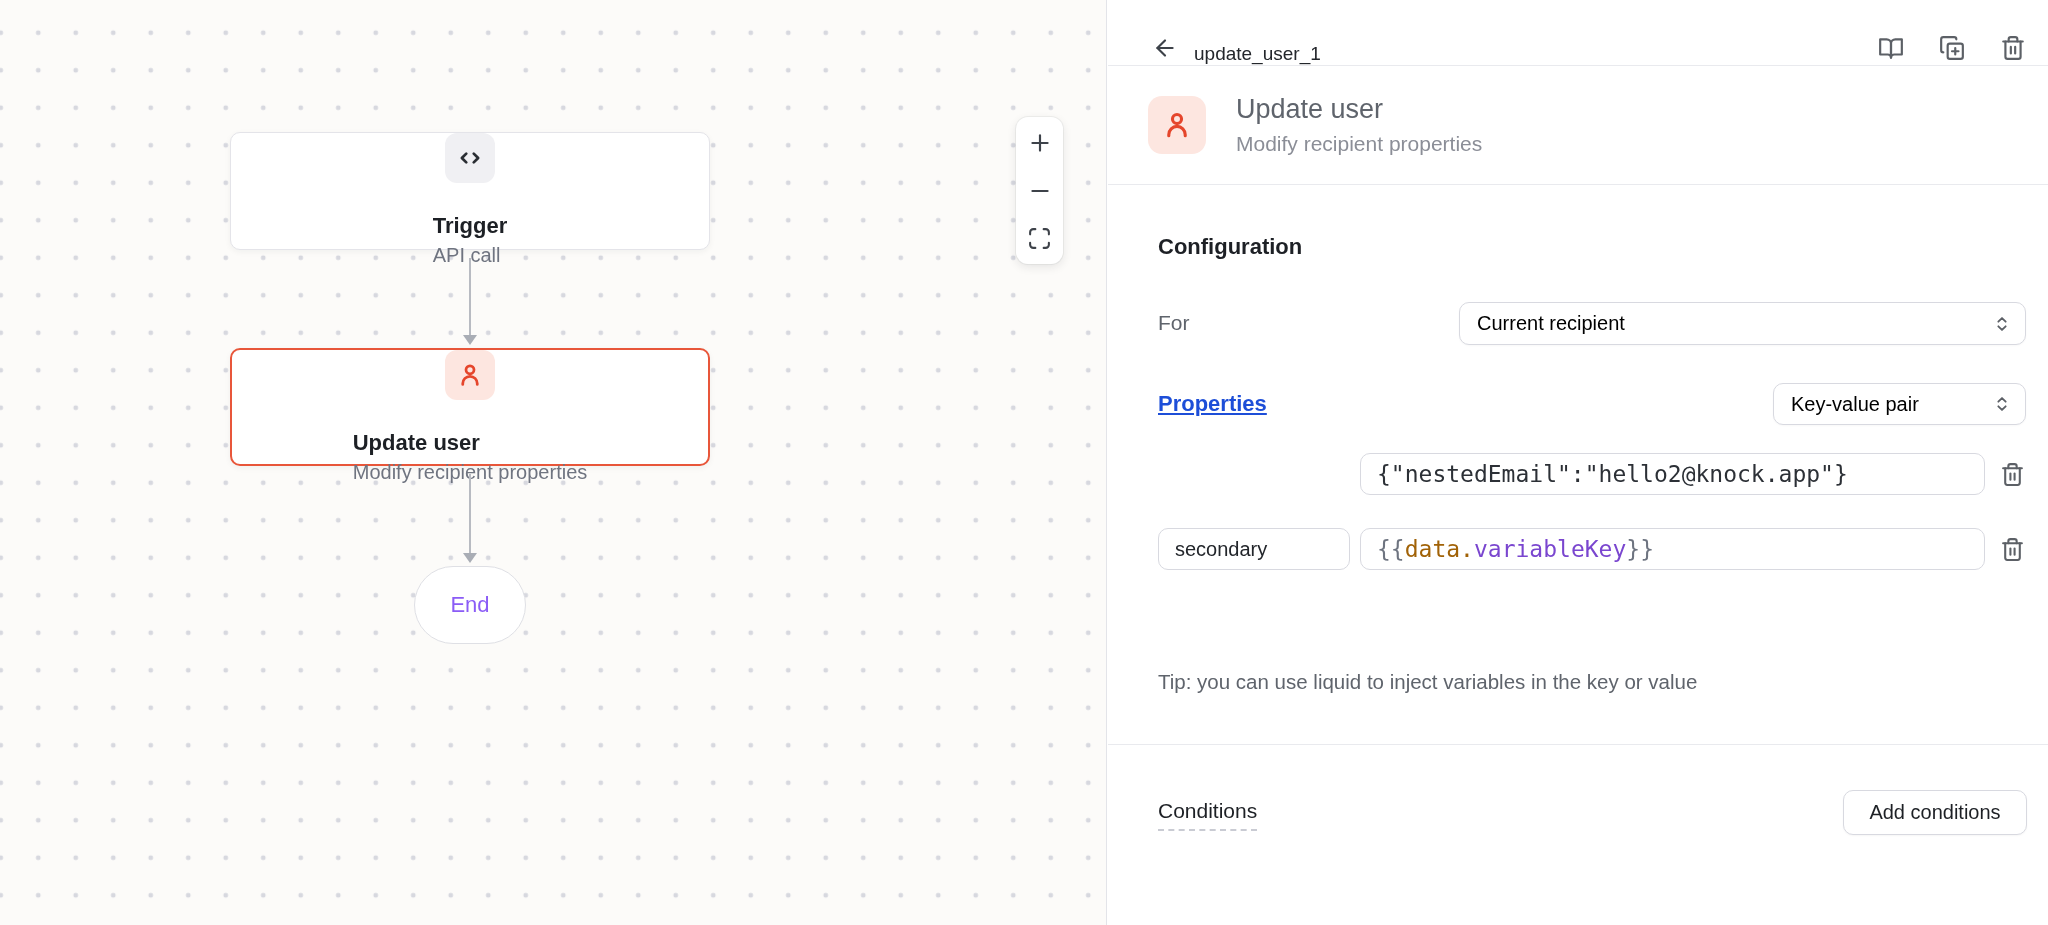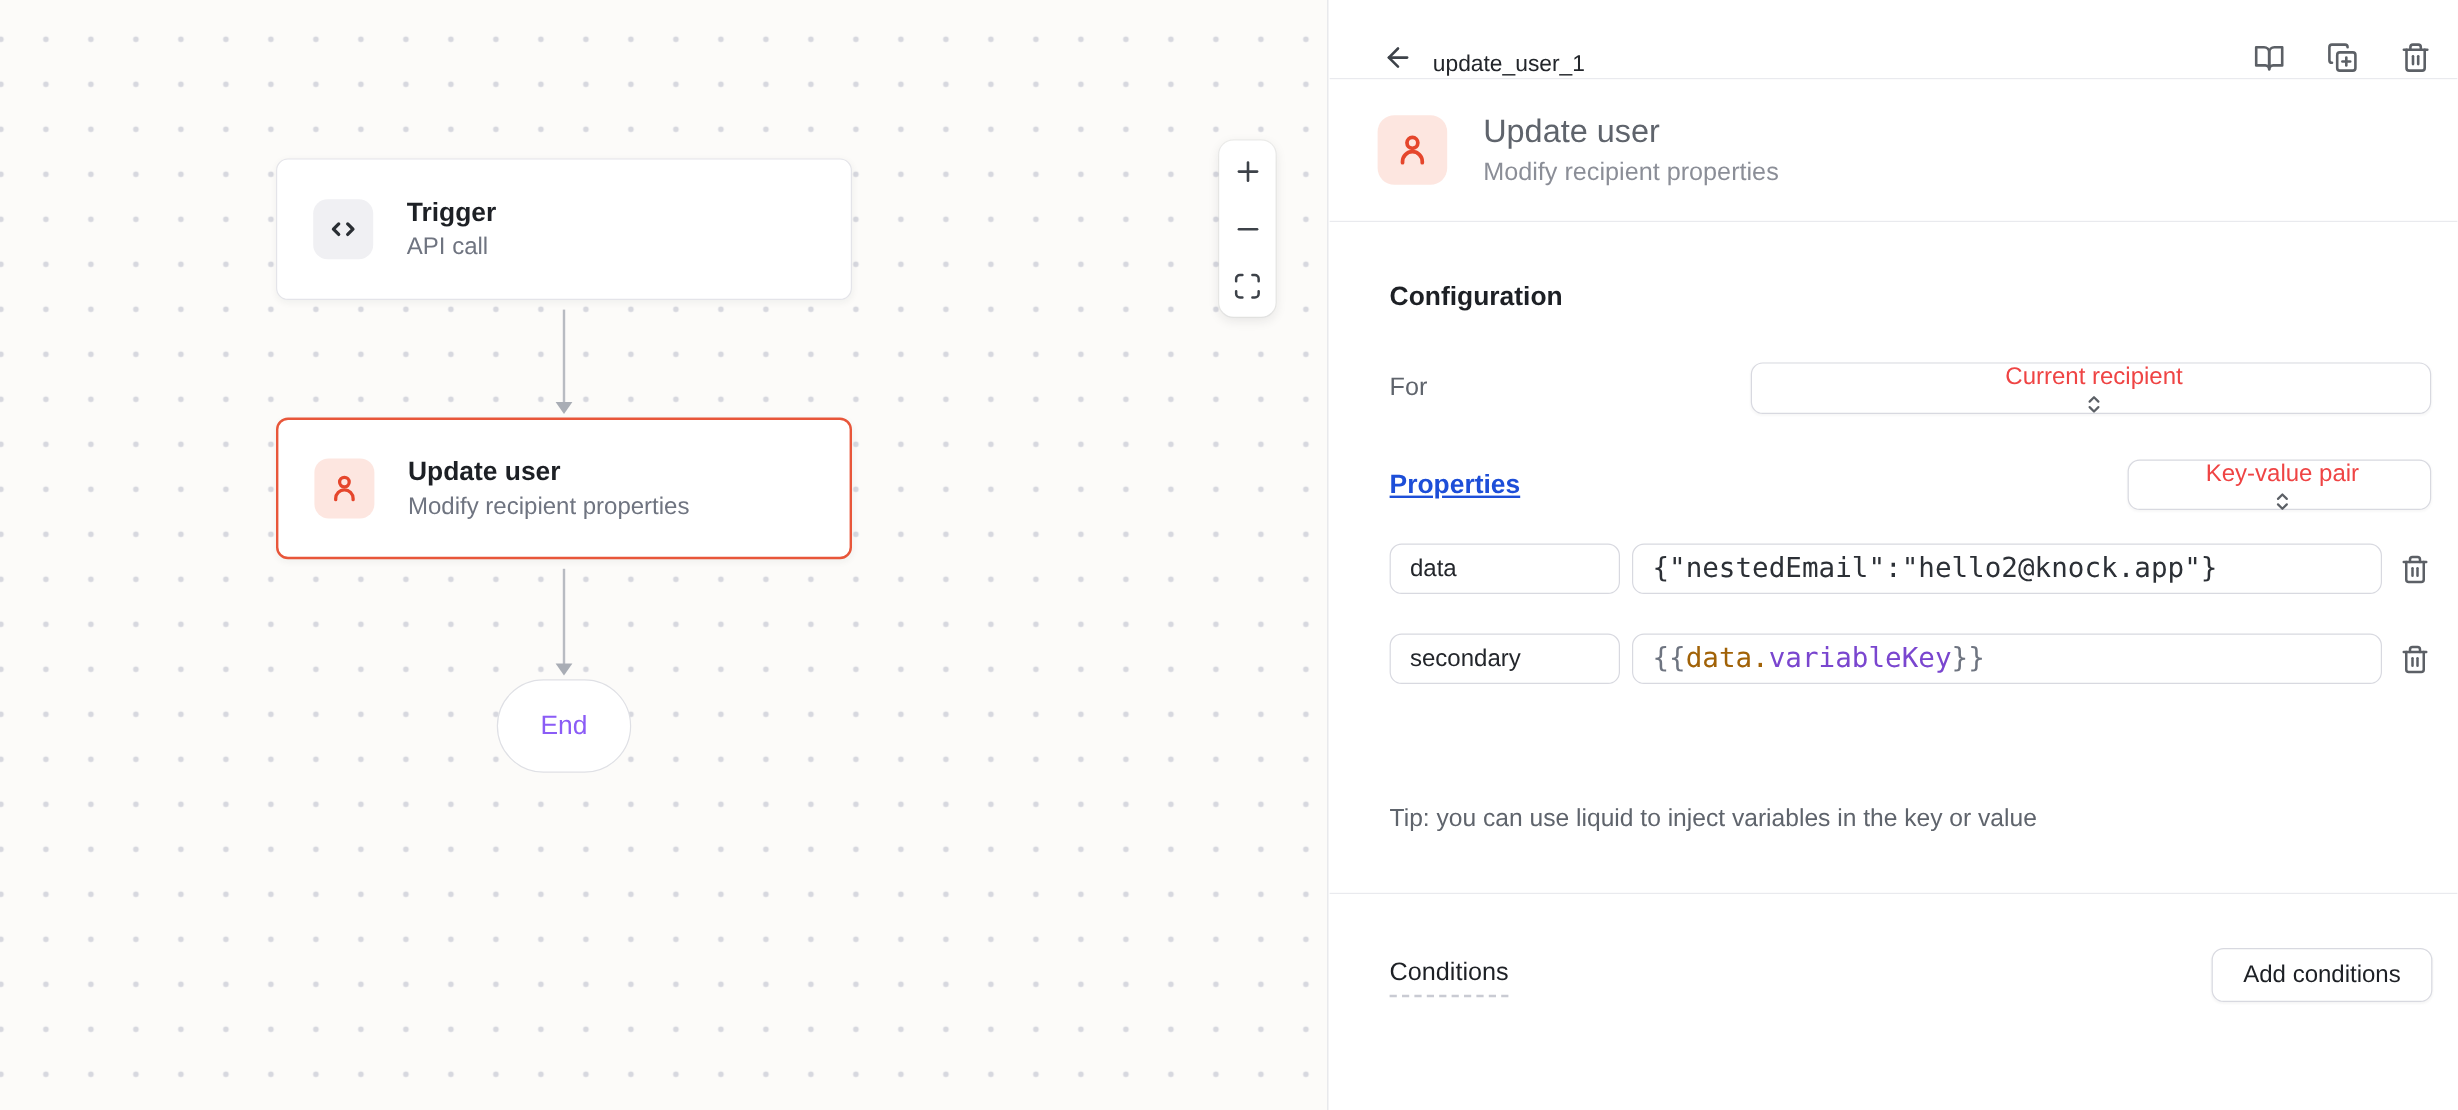--- a/index.html
+++ b/index.html
@@ -16,21 +16,21 @@
     background-color:#fcfbf9;
     background-image:radial-gradient(circle, #d7d8df 2.1px, transparent 2.7px);
     background-size:37.5px 37.5px;
     background-position:-18px 14px;
     border-right:1px solid #e3e4e9;
   }
   .node {
     position:absolute; left:230px; width:480px; height:118px;
     background:#ffffff; border:1.5px solid #e4e4e9; border-radius:10px;
     box-shadow:0 2px 6px rgba(28,32,36,.05);
-    display:flex; align-items:center; padding:0 30px; gap:28px; cursor:pointer;
+    display:flex; align-items:center; padding:0 30px; gap:28px; cursor:pointer;flex-direction:column;
   }
   .node.trigger { top:132px; }
   .node.update  { top:348px; border:2px solid #e8563a; }
   .node-icon {
     width:50px; height:50px; border-radius:12px; flex:0 0 auto;
     display:flex; align-items:center; justify-content:center;
   }
   .node-icon.gray { background:#f0f0f3; color:#2a2e33; }
   .node-icon.pink { background:#fde6e0; color:#e5462c; }
   .node-title { font-size:22px; font-weight:700; color:#1d2025; line-height:30px; }
@@ -89,22 +89,22 @@
     width:58px; height:58px; border-radius:14px; background:#fde6e0; color:#e5462c;
     display:flex; align-items:center; justify-content:center; flex:0 0 auto;
   }
   .step-title { font-size:27px; font-weight:500; color:#5f646c; line-height:36px; }
   .step-sub   { font-size:21px; color:#8b8e97; line-height:30px; margin-top:2px; }
   .h-config { position:absolute; left:50px; top:234px; font-size:22px; font-weight:700; color:#1d2025; }
   .for-label { position:absolute; left:50px; top:311px; font-size:21px; color:#5f646c; }
   .select {
     position:absolute; background:#fff; border:1px solid #d8d9e0; border-radius:10px;
     display:flex; align-items:center; justify-content:space-between;
-    padding:0 12px 0 17px; font-size:20px; font-weight:500; color:#ef4444;
-    cursor:pointer; box-shadow:0 1px 2px rgba(28,32,36,.03);flex-direction:column;
+    padding:0 12px 0 17px; font-size:20px; font-weight:500; color:#000000;
+    cursor:pointer; box-shadow:0 1px 2px rgba(28,32,36,.03);
   }
   .select-for  { left:351px; top:302px; width:567px; height:43px; }
   .h-props { position:absolute; left:50px; top:391px; font-size:22px; font-weight:700; color:#1d4ed8;text-decoration:underline; }
   .select-mode { left:665px; top:383px; width:253px; height:42px; }
   .chev { color:#5c6066; flex:0 0 auto; }
   .kv-input {
     position:absolute; height:42px; border:1px solid #d8d9e0; border-radius:10px;
     background:#fff; padding:0 16px; font-size:20px; color:#23262b;
     font-family:"Liberation Sans", sans-serif; outline:none;
   }
@@ -282,21 +282,20 @@
   <div class="select select-mode">
     <span>Key-value pair</span>
     <span class="chev">
         <svg width="22" height="22" viewBox="0 0 24 24" fill="none" stroke="currentColor" stroke-width="2" stroke-linecap="round" stroke-linejoin="round">
           <path d="m8 9.5 4-4 4 4"></path>
           <path d="m8 14.5 4 4 4-4"></path>
         </svg>
       </span>
   </div>
 
-  <input class="kv-input kv-key row1" value="data" style="">
   <input class="kv-input kv-val mono row1" value="{&quot;nestedEmail&quot;:&quot;hello2@knock.app&quot;}" style="">
   <button class="kv-trash row1">
     <span>
         <svg width="25" height="25" viewBox="0 0 24 24" fill="none" stroke="currentColor" stroke-width="2" stroke-linecap="round" stroke-linejoin="round">
           <path d="M3 6h18"></path>
           <path d="M19 6v14a2 2 0 0 1-2 2H7a2 2 0 0 1-2-2V6"></path>
           <path d="M8 6V4a2 2 0 0 1 2-2h4a2 2 0 0 1 2 2v2"></path>
           <line x1="10" y1="11" x2="10" y2="17"></line>
           <line x1="14" y1="11" x2="14" y2="17"></line>
         </svg>

